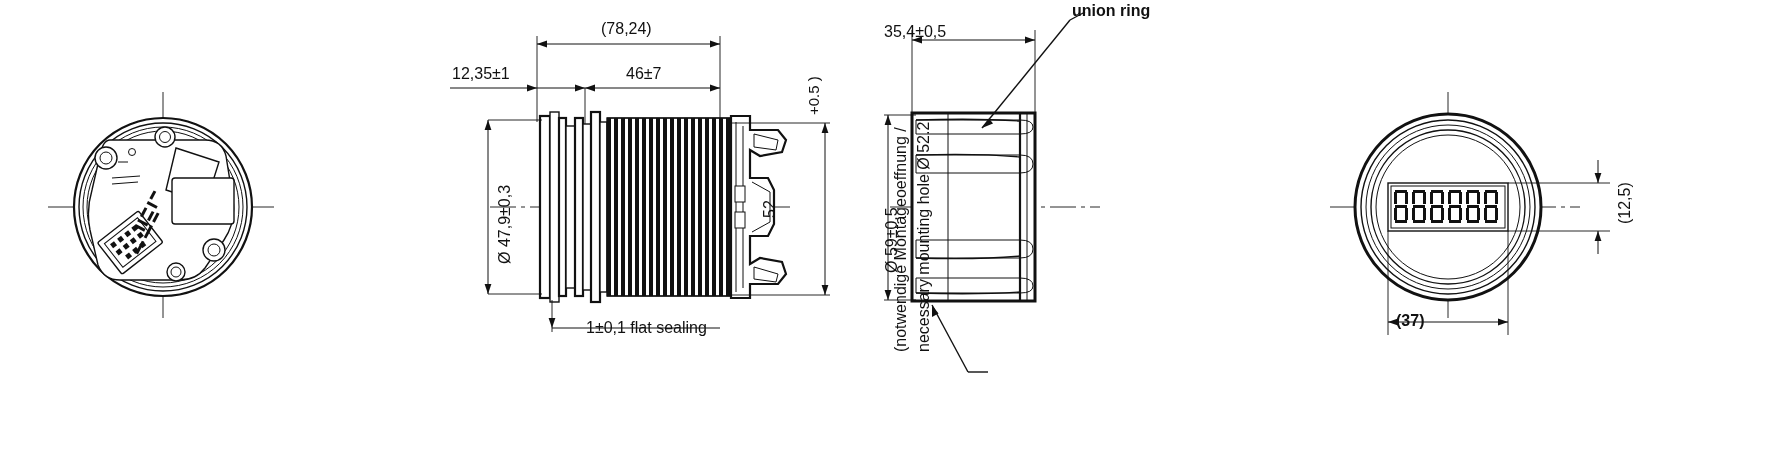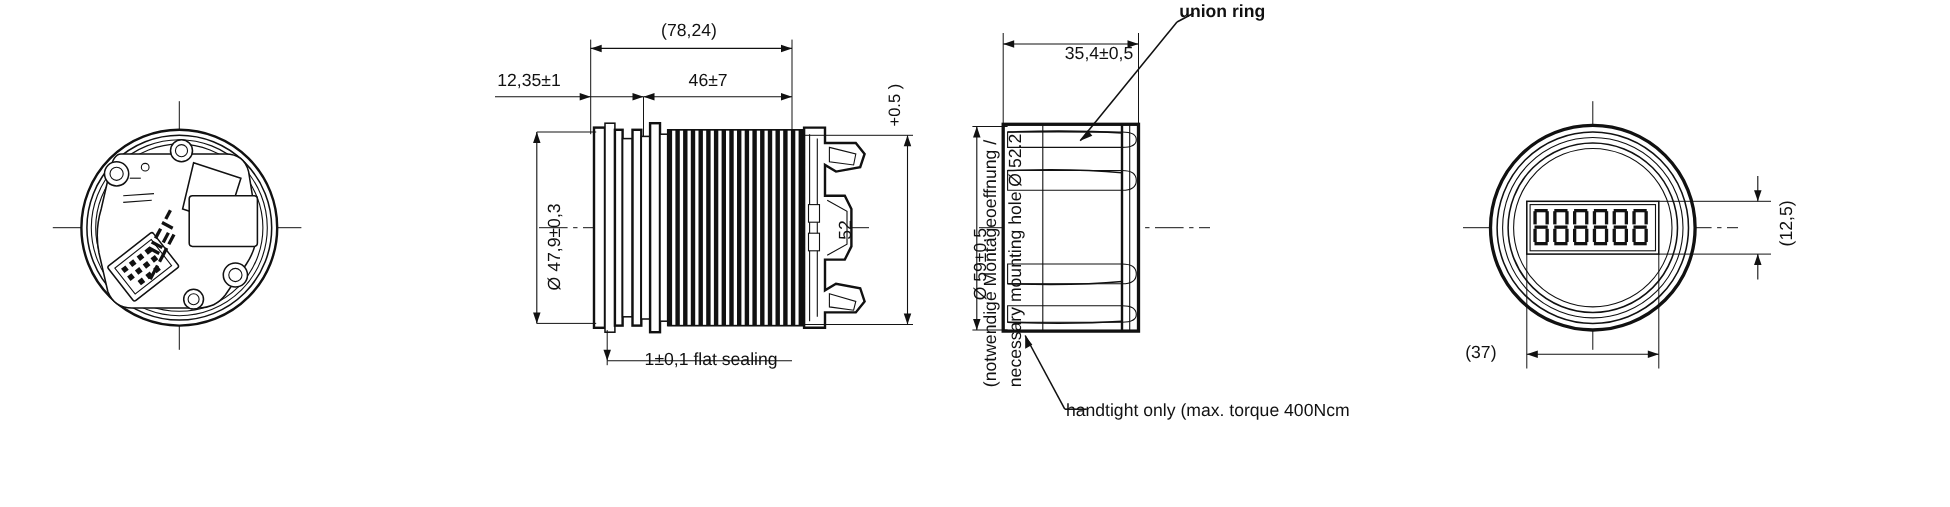--- a/index.html
+++ b/index.html
@@ -309,25 +309,24 @@
   <span class="lbl vert" style="left:762px;top:218px;">52</span>
 
   <span class="lbl" style="left:586px;top:320px;">1±0,1 flat sealing</span>
 
   <span class="lbl vert" style="left:893px;top:352px;">(notwendige Montageoeffnung /</span>
 
   <span class="lbl vert" style="left:916px;top:352px;">necessary mounting hole Ø 52.2</span>
 
   <span class="lbl sm vert" style="left:806px;top:115px;">+0.5 )</span>
 
-  <span class="lbl" style="left:968px;top:24px;margin-top:18px;">35,4±0,5</span>
+  <span class="lbl" style="left:884px;top:24px;">35,4±0,5</span>
 
   <span class="lbl vert" style="left:884px;top:273px;">Ø 59±0,5</span>
 
   <span class="lbl" style="left:1072px;top:3px;font-weight:bold;">union ring</span>
 
-  <span class="lbl" style="left:969px;top:366px;">handtight only (max. torque 400Ncm</span>
 
   <span class="lbl vert" style="left:1617px;top:224px;">(12,5)</span>
 
-  <span class="lbl" style="left:1332px;top:313px;">(37)</span>
+  <span class="lbl" style="left:1396px;top:313px;font-weight:bold;">(37)</span>
 
 </div>
 
 </body></html>

